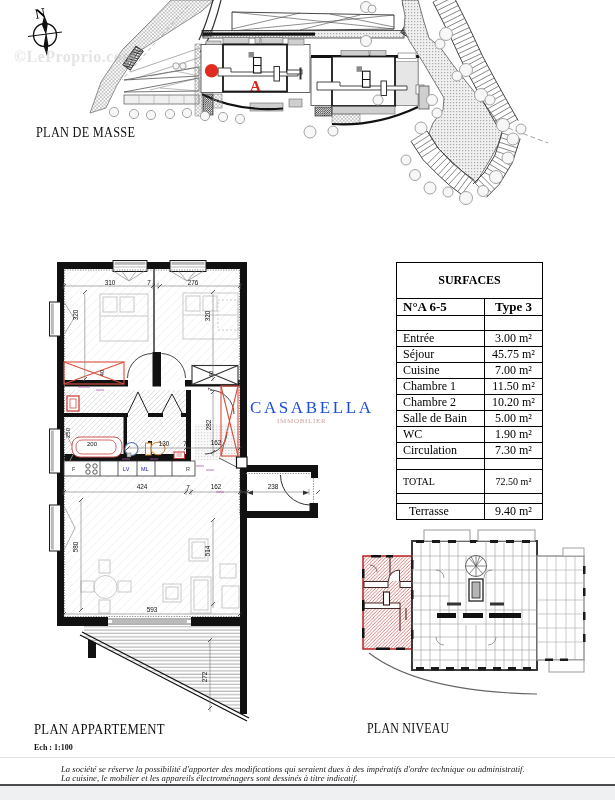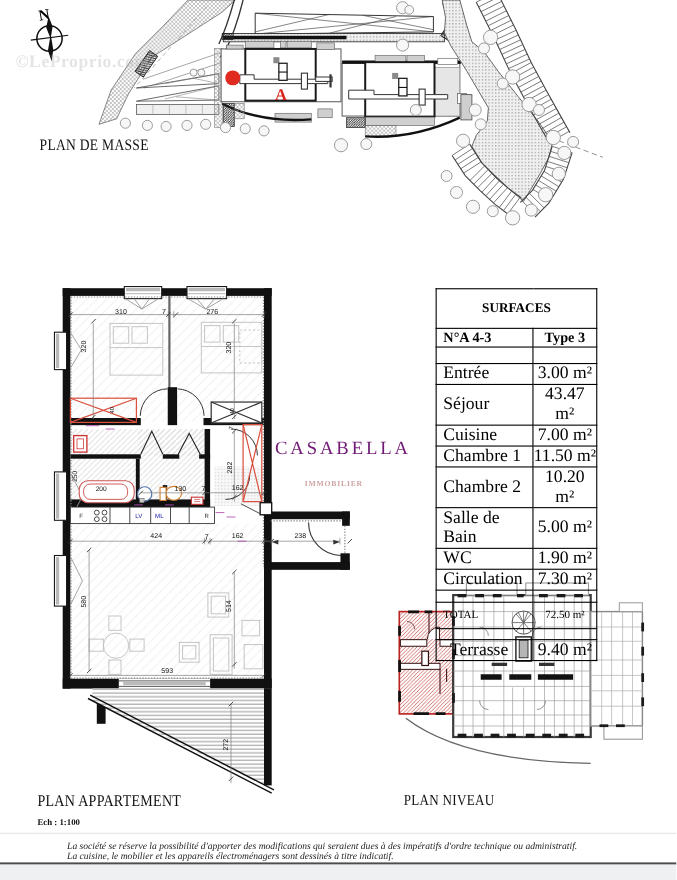--- a/index.html
+++ b/index.html
@@ -2,31 +2,31 @@
 <html><head>
 <meta charset="utf-8">
 <style>
   html,body{margin:0;padding:0;}
   body{width:615px;height:800px;background:#ffffff;position:relative;overflow:hidden;
        font-family:"Liberation Serif", serif;}
   .abs{position:absolute;}
   #watermark{left:14px;top:24px;font-family:Liberation Serif, serif;font-weight:bold;
     font-size:16px;color:rgba(184,184,184,0.38);letter-spacing:0.5px;margin-top:24px;}
   #lbl-masse{left:36px;top:124px;font-size:14.5px;letter-spacing:0.3px;color:#111;transform:scaleX(0.85);transform-origin:left top;}
-  #casabella{left:250px;top:398px;font-size:17px;letter-spacing:2.6px;color:#701a75;}
-  #immobilier{left:277px;top:436px;font-size:7px;letter-spacing:0.7px;color:#cfa3a3;font-weight:bold;}
+  #casabella{left:250px;top:398px;font-size:17px;letter-spacing:2.6px;color:#1d4ed8;}
+  #immobilier{left:277px;top:417px;font-size:7px;letter-spacing:0.7px;color:#cfa3a3;}
   #lbl-appart{left:34px;top:721px;font-size:15px;letter-spacing:0.3px;color:#111;transform:scaleX(0.85);transform-origin:left top;}
   #lbl-ech{left:34px;top:743px;font-size:8px;font-weight:bold;color:#111;}
   #lbl-niveau{left:367px;top:721px;font-size:14px;letter-spacing:0.3px;color:#111;transform:scaleX(0.85);transform-origin:left top;}
   #fine{left:17px;top:765px;font-size:8.7px;font-style:italic;color:#222;line-height:9.3px;width:598px;margin-left:44px;}
   #botline{left:0;top:784px;width:615px;height:2px;background:#4d4d4d;}
   #botstrip{left:0;top:786px;width:615px;height:14px;background:#eef0f2;}
   
   #surf{left:396px;top:262px;border-collapse:collapse;table-layout:fixed;}
-  #surf td{border:1px solid #000;font-size:16px;padding:0 0 0 6px;vertical-align:middle;color:#000;}
+  #surf td{border:1px solid #000;font-size:12px;padding:0 0 0 6px;vertical-align:middle;color:#000;}
   #surf td.v{text-align:center;padding:0;}
   #surf tr.hd td{font-weight:bold;text-align:center;font-size:12px;line-height:11px;padding:12px;}
   #surf tr.r2 td{font-weight:bold;font-size:13px;}
   #surf tr.tot td{font-weight:normal;font-size:10px;}
 </style>
 </head>
 <body>
 <svg class="abs" style="left:0;top:0" width="615" height="800" viewBox="0 0 615 800">
 <defs>
   <pattern id="dots" width="3" height="3" patternUnits="userSpaceOnUse">
@@ -514,34 +514,34 @@
 <table id="surf" class="abs" cellspacing="0">
   <colgroup>
       <col style="width:88px">
       <col style="width:58px">
     </colgroup>
   <tbody>
       <tr class="hd" style="height:12px">
         <td colspan="2">SURFACES</td>
       </tr>
   <tr class="r2" style="height:15px">
-        <td>N°A 4-3</td>
+        <td>N°A 6-5</td>
         <td class="v">Type 3</td>
       </tr>
   <tr style="height:15px">
         <td></td>
         <td class="v"></td>
       </tr>
   <tr style="height:14px">
         <td>Entrée</td>
         <td class="v">3.00 m²</td>
       </tr>
   <tr style="height:14px">
         <td>Séjour</td>
-        <td class="v">43.47 m²</td>
+        <td class="v">45.75 m²</td>
       </tr>
   <tr style="height:15px">
         <td>Cuisine</td>
         <td class="v">7.00 m²</td>
       </tr>
   <tr style="height:15px">
         <td>Chambre 1</td>
         <td class="v">11.50 m²</td>
       </tr>
   <tr style="height:14px">

